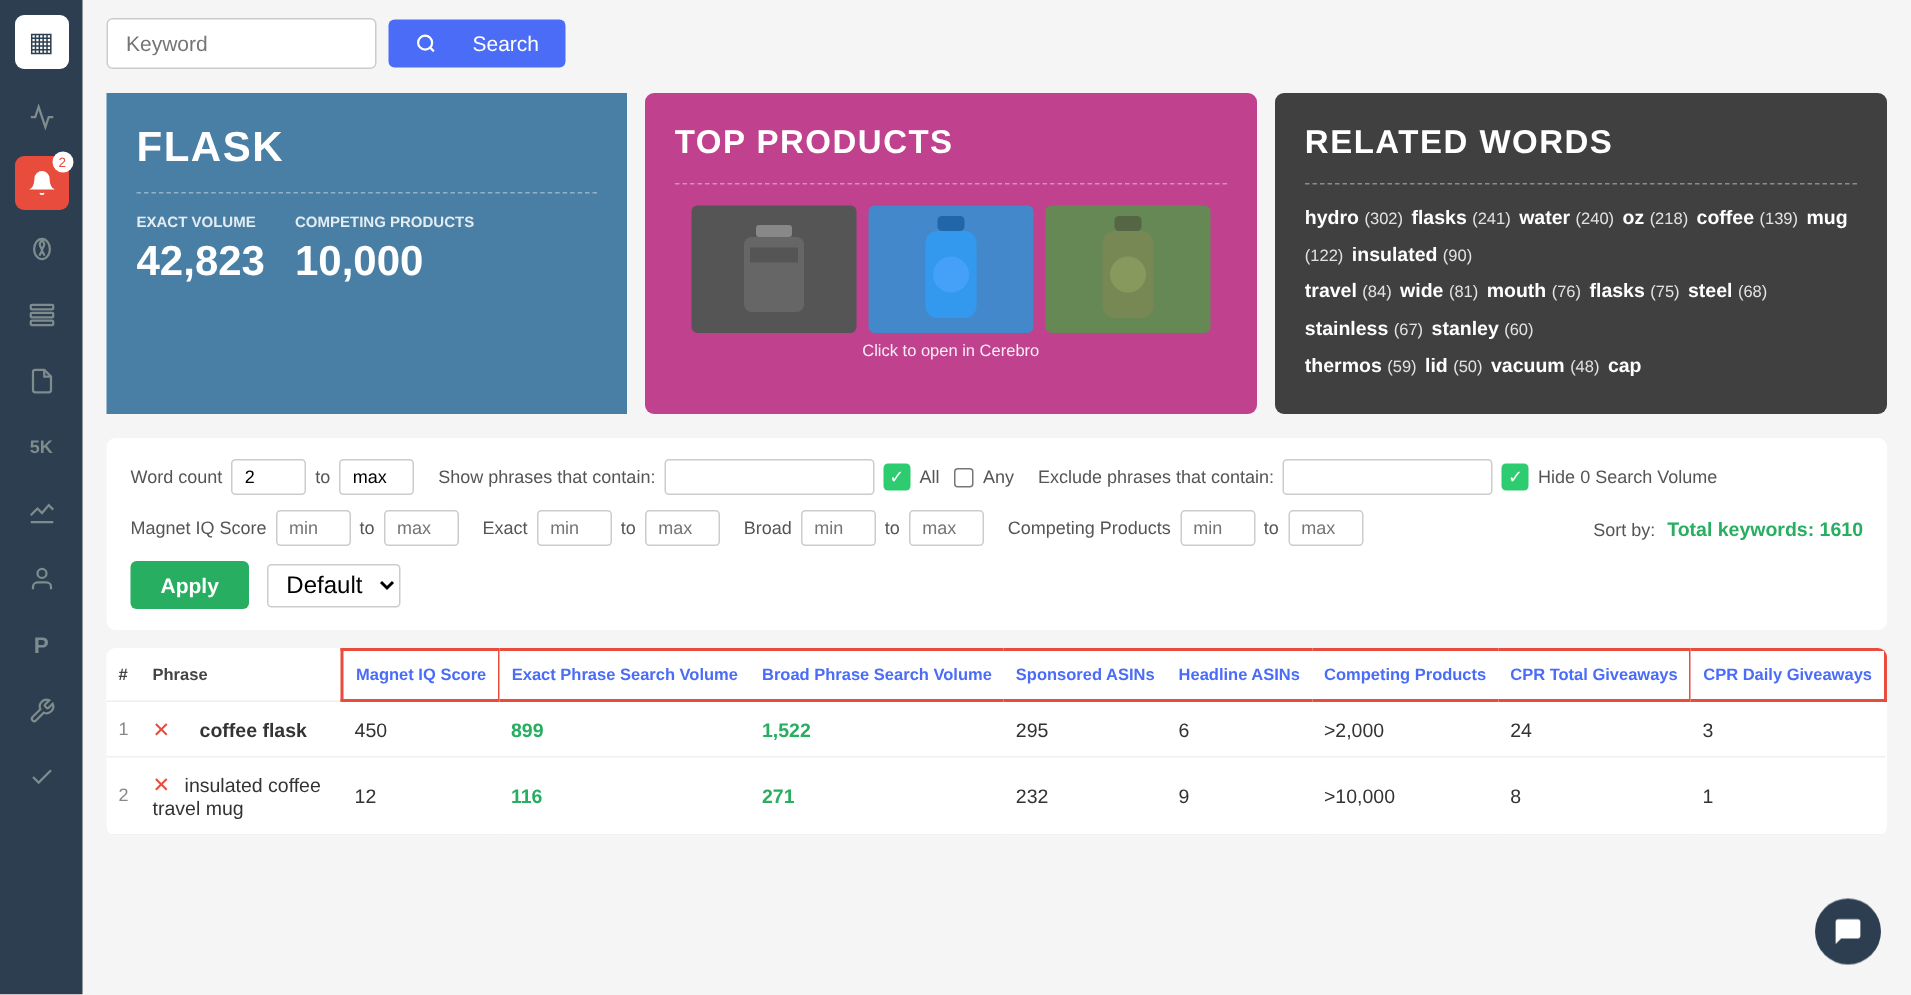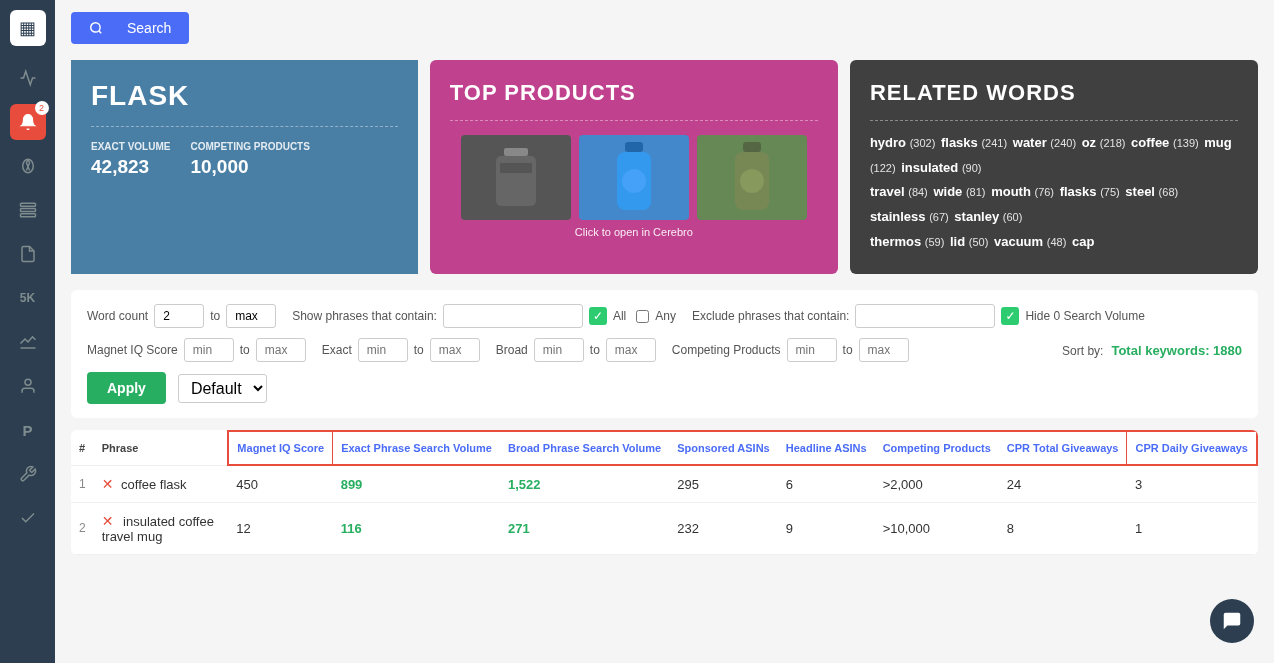--- a/index.html
+++ b/index.html
@@ -102,21 +102,21 @@
       background: #4a7fa5;
       border-radius: 0;
       padding: 20px;
       flex: 1;
       color: #fff;
     }
     .card-flask h2 { font-size: 28px; font-weight: bold; margin-bottom: 14px; letter-spacing: 1px; }
     .card-flask .divider { border: none; border-top: 1px dashed rgba(255,255,255,0.4); margin-bottom: 14px; }
     .card-flask .stats { display: flex; gap: 20px; }
     .card-flask .stat-label { font-size: 10px; font-weight: bold; text-transform: uppercase; opacity: 0.85; margin-bottom: 4px; }
-    .card-flask .stat-value { font-size: 19px; font-weight: bold; }
+    .card-flask .stat-value { font-size: 28px; font-weight: bold; }
 
     .card-products {
       background: #c0418e;
       border-radius: 6px;
       padding: 20px;
       flex: 1.2;
       color: #fff;
       position: relative;
     }
     .card-products h2 { font-size: 22px; font-weight: bold; margin-bottom: 14px; letter-spacing: 1px; }
@@ -309,20 +309,21 @@
   <div class="sidebar-item">
     <svg width="18" height="18" viewBox="0 0 24 24" fill="none" stroke="#7f8c8d" stroke-width="2">
         <polyline points="20 6 9 17 4 12"></polyline>
       </svg>
   </div>
 </div>
 
 <div class="main">
 
   <div class="top-bar">
+    <input class="keyword-input" type="text" placeholder="Keyword" style="">
     <button class="search-btn">
       <svg width="14" height="14" viewBox="0 0 24 24" fill="none" stroke="white" stroke-width="2.5">
           <circle cx="11" cy="11" r="8"></circle>
           <line x1="21" y1="21" x2="16.65" y2="16.65"></line>
         </svg>
       <span>Search</span>
     </button>
   </div>
 
   <div class="cards-row">
@@ -448,21 +449,21 @@
         <input class="filter-input" type="text" placeholder="max" style="">
       </div>
       <div class="filter-group">
         <span class="filter-label">Competing Products</span>
         <input class="filter-input" type="text" placeholder="min" style="">
         <span class="filter-label">to</span>
         <input class="filter-input" type="text" placeholder="max" style="">
       </div>
       <div class="sort-group">
         <span class="filter-label">Sort by:</span>
-        <span class="total-kw">Total keywords: 1880</span>
+        <span class="total-kw">Total keywords: 1610</span>
       </div>
     </div>
     <div style="display:flex; align-items:center; gap:12px;">
       <button class="apply-btn">Apply</button>
       <select class="sort-select">
         <option>Default</option>
       </select>
     </div>
   </div>
 
@@ -480,21 +481,21 @@
           <th style="border-top: 2px solid #e74c3c; border-bottom: 2px solid #e74c3c; color:#4a6cf7;">Competing Products</th>
           <th style="border-top: 2px solid #e74c3c; border-bottom: 2px solid #e74c3c; color:#4a6cf7;">CPR Total Giveaways</th>
           <th style="border: 2px solid #e74c3c; border-left: 1px solid #e74c3c; color:#4a6cf7;">CPR Daily Giveaways</th>
         </tr>
       </thead>
       <tbody>
         <tr>
           <td class="td-num">1</td>
           <td>
             <span class="td-remove">✕</span>
-            <span class="td-phrase" style="margin-left:4px;">coffee flask</span>
+            <span class="td-phrase" style="margin-left:16px;font-weight:bold;">coffee flask</span>
           </td>
           <td>450</td>
           <td class="td-green">899</td>
           <td class="td-green">1,522</td>
           <td>295</td>
           <td>6</td>
           <td>&gt;2,000</td>
           <td>24</td>
           <td>3</td>
         </tr>

